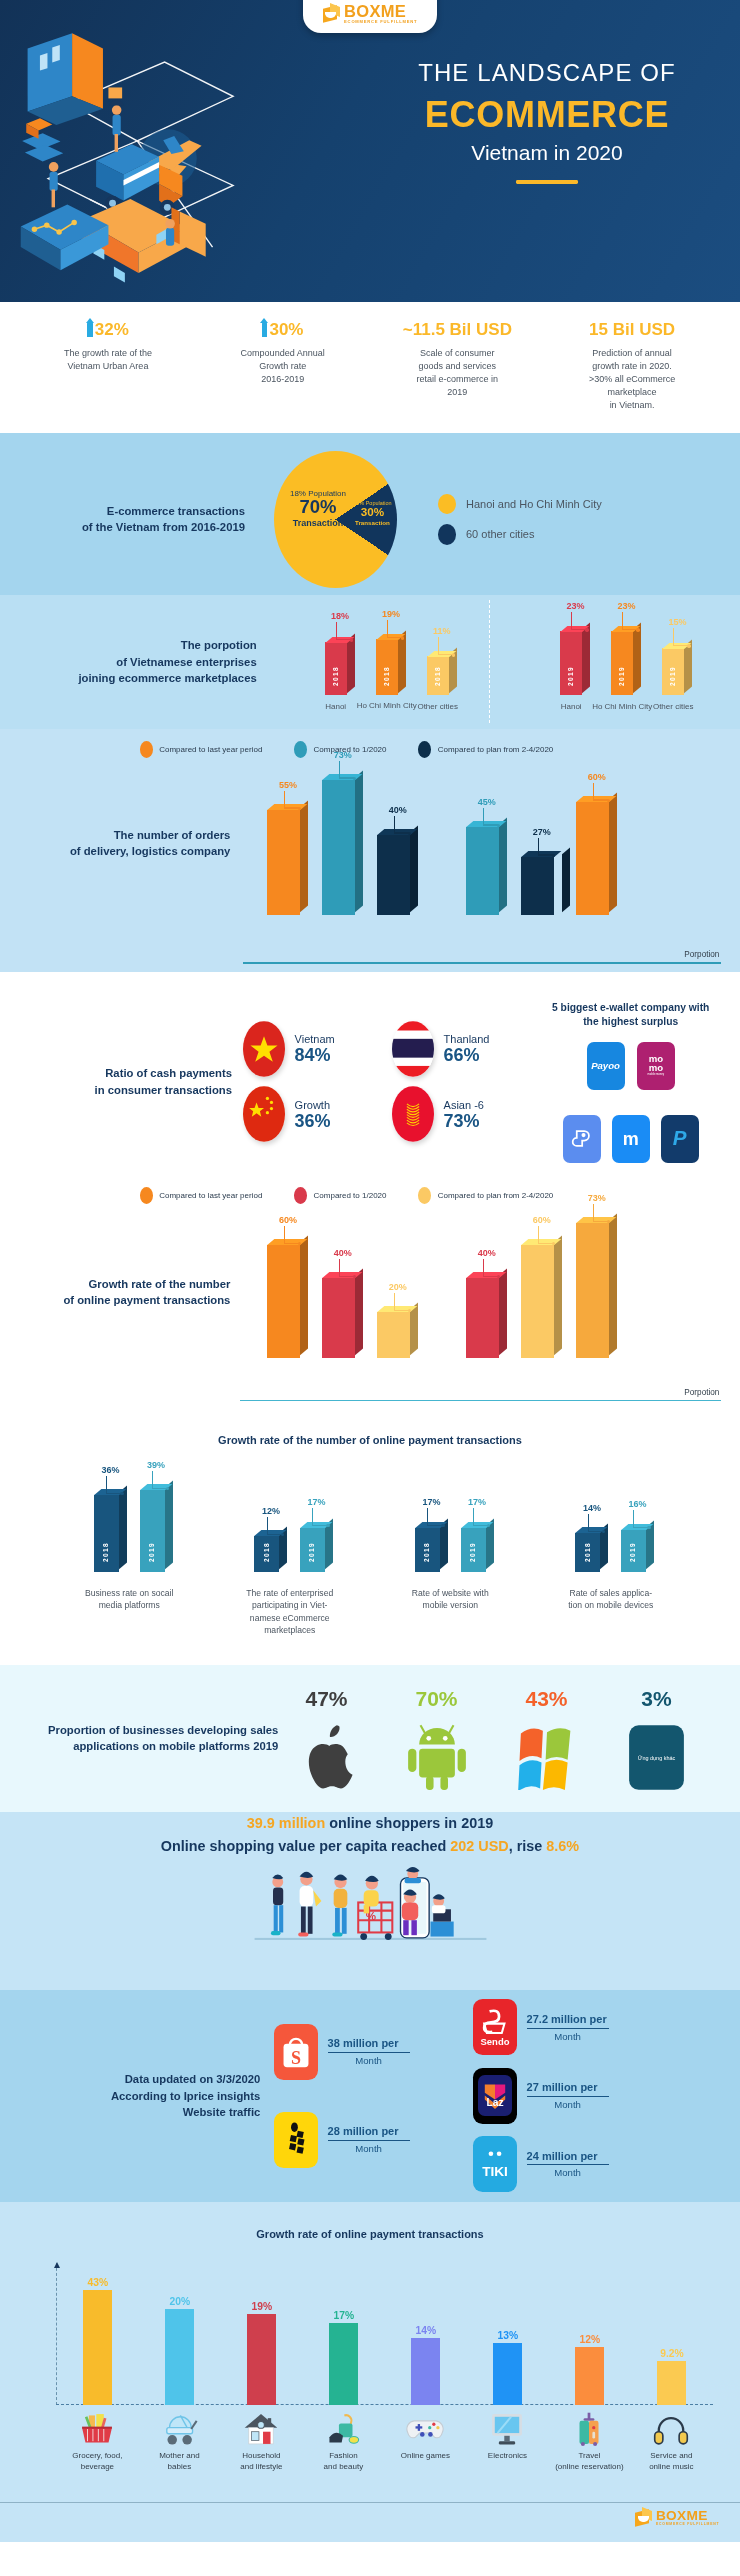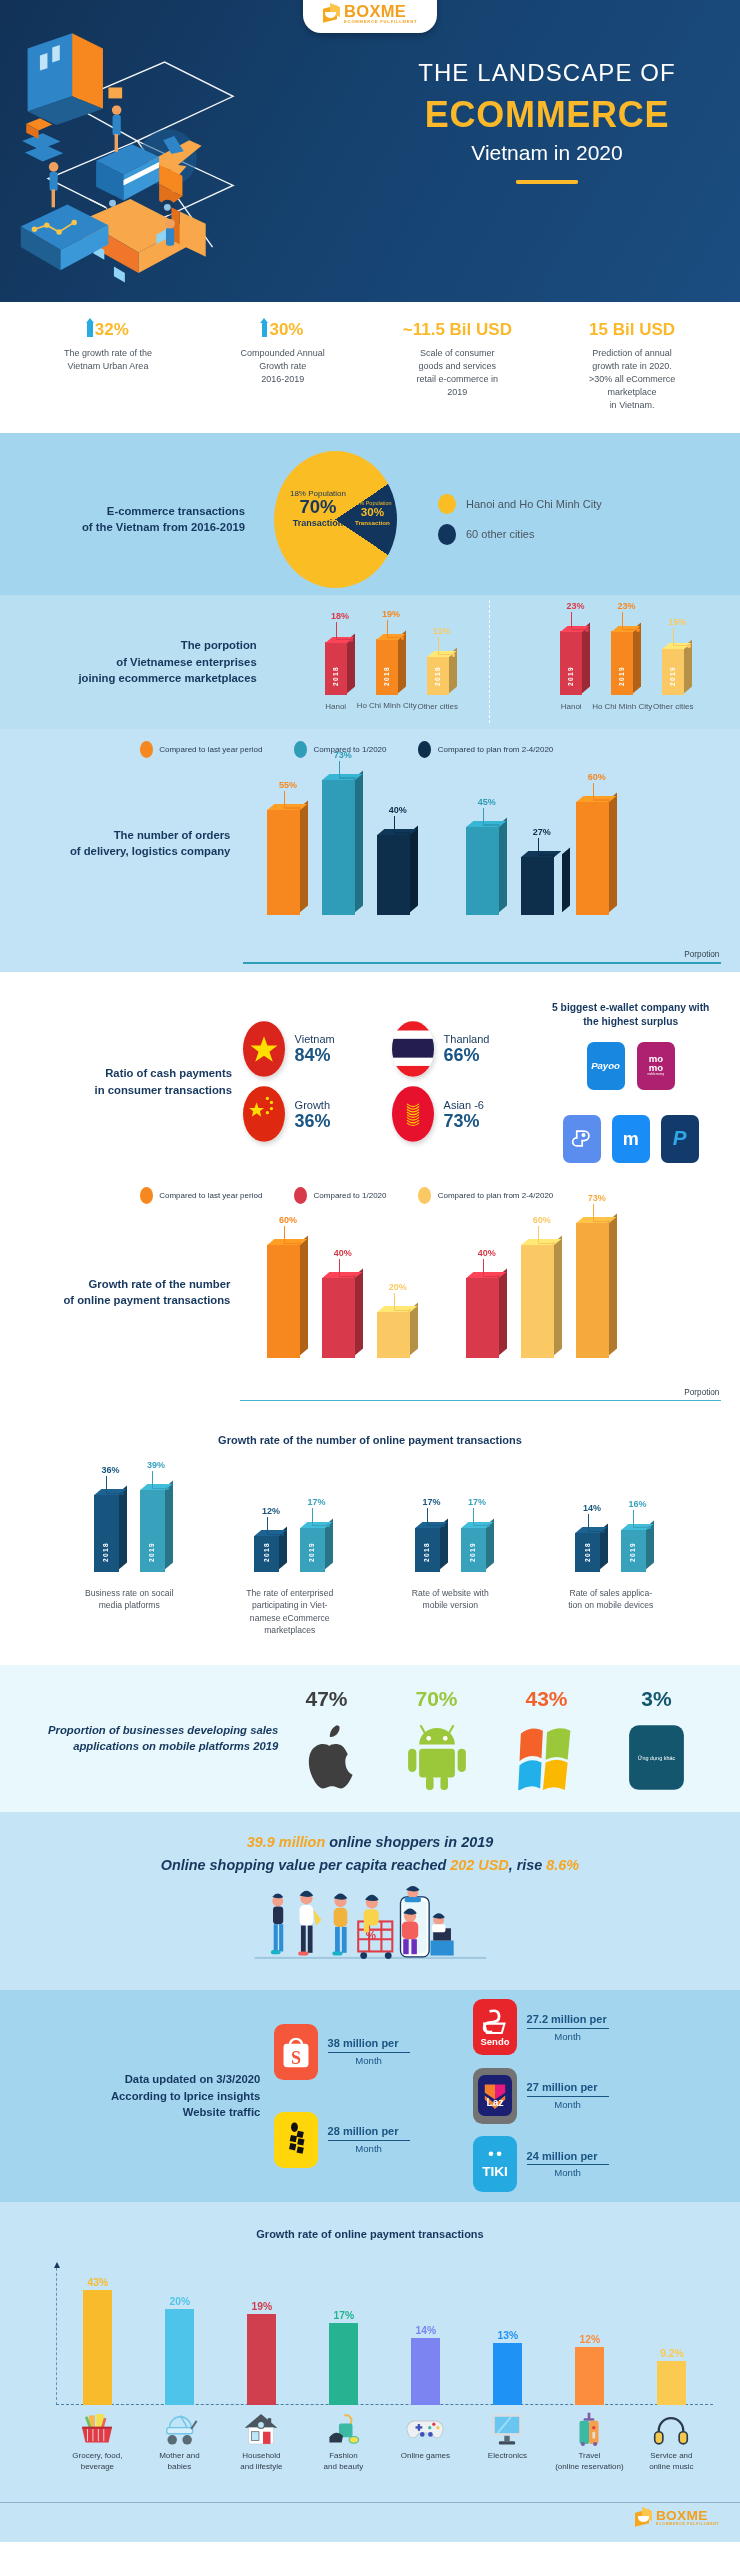--- a/index.html
+++ b/index.html
@@ -804,21 +804,21 @@
               </div>
             </div>
           </div>
           <div style="font-size: 8.6px; color: rgb(75, 85, 96); line-height: 1.45; margin-top: 8.2px;">Rate of sales applica-<br>tion on mobile devices</div>
         </div>
       </div>
   </div>
 
   <div class="sec band-d" style="height:147px;">
     <div style="display:flex;align-items:center;height:100%;">
-      <div style="width:288px;padding-left:4px;padding-right:9.6px;font-style:italic;" class="sec-label">Proportion of businesses developing sales<br>applications on mobile platforms 2019</div>
+      <div style="width:288px;padding-left:4px;padding-right:9.6px;" class="sec-label">Proportion of businesses developing sales<br>applications on mobile platforms 2019</div>
       <div class="plat-row" id="plat-row">
           <div class="plat">
             <div class="pv" style="color: rgb(63, 63, 63);">47%</div>
             <div style="height: 72px; display: flex; align-items: flex-end; justify-content: center; overflow: hidden;">
               <svg width="59" height="69" viewBox="0 0 86 100">
                 <path d="M58 6 c-5 2-11 9-10 17 c7 1 14-6 14-13 c0-2 0-3-4-4z" fill="#3f3f3f"></path>
                 <path d="M66 36 c-7-4-15-3-19 0 c-4-3-12-4-19 0 c-11 6-14 24-7 42 c4 10 10 20 17 20 c5 0 7-3 13-3 c6 0 8 3 13 3 c7 0 13-10 17-20 c-12-6-13-24-7-30 c-3-6-5-9-8-12z" fill="#3f3f3f"></path>
               </svg>
             </div>
           </div>
@@ -857,21 +857,21 @@
                 <rect x="6" y="6" width="80" height="94" rx="14" fill="#13566e"></rect>
                 <text x="46" y="56" text-anchor="middle" font-size="8" fill="#ffffff" font-family="Liberation Sans">Ứng dụng khác</text>
               </svg>
             </div>
           </div>
         </div>
     </div>
   </div>
 
   <div class="sec band-e" style="height:178px;">
-    <div class="shop-txt" style="padding-top:19px;font-style:italic;">
+    <div class="shop-txt" style="">
       <div>
         <span class="hl">39.9 million</span><span> online shoppers in 2019</span>
       </div>
       <div>
         <span>Online shopping value per capita reached </span><span class="hl">202 USD</span><span>, rise </span><span class="hl">8.6%</span>
       </div>
     </div>
     <svg width="233" height="75" viewBox="0 0 340 110" style="display:block;margin:8.2px auto 0;">
       <g>
         <rect x="0" y="104" width="340" height="3" fill="#9fc8de"></rect>
@@ -990,21 +990,21 @@
                 <text x="26" y="58" text-anchor="middle" font-size="14" font-weight="bold" fill="#fff" font-family="Liberation Sans">Sendo</text>
               </svg>
             </div>
             <div style="min-width: 82px;">
               <div class="tnum">27.2 million per</div>
               <div class="tline"></div>
               <div class="tden">Month</div>
             </div>
           </div>
           <div class="traffic-item">
-            <div class="tlogo" style="background: #737373;">
+            <div class="tlogo" style="background: #000000;">
               <svg width="34" height="41" viewBox="0 0 50 60">
                 <rect width="50" height="60" rx="10" fill="#1a1f71"></rect>
                 <path d="M10 14 l15 0 l0 22 l-15-10z" fill="#f47e2c"></path>
                 <path d="M25 14 l15 0 l0 12 l-15 10z" fill="#e6197d"></path>
                 <path d="M10 30 l15 12 l15-12 l0 6 l-15 14 l-15-14z" fill="#f47e2c"></path>
                 <text x="25" y="46" text-anchor="middle" font-size="15" font-weight="bold" fill="#fff" font-family="Liberation Sans">Laz</text>
               </svg>
             </div>
             <div style="min-width: 82px;">
               <div class="tnum">27 million per</div>

